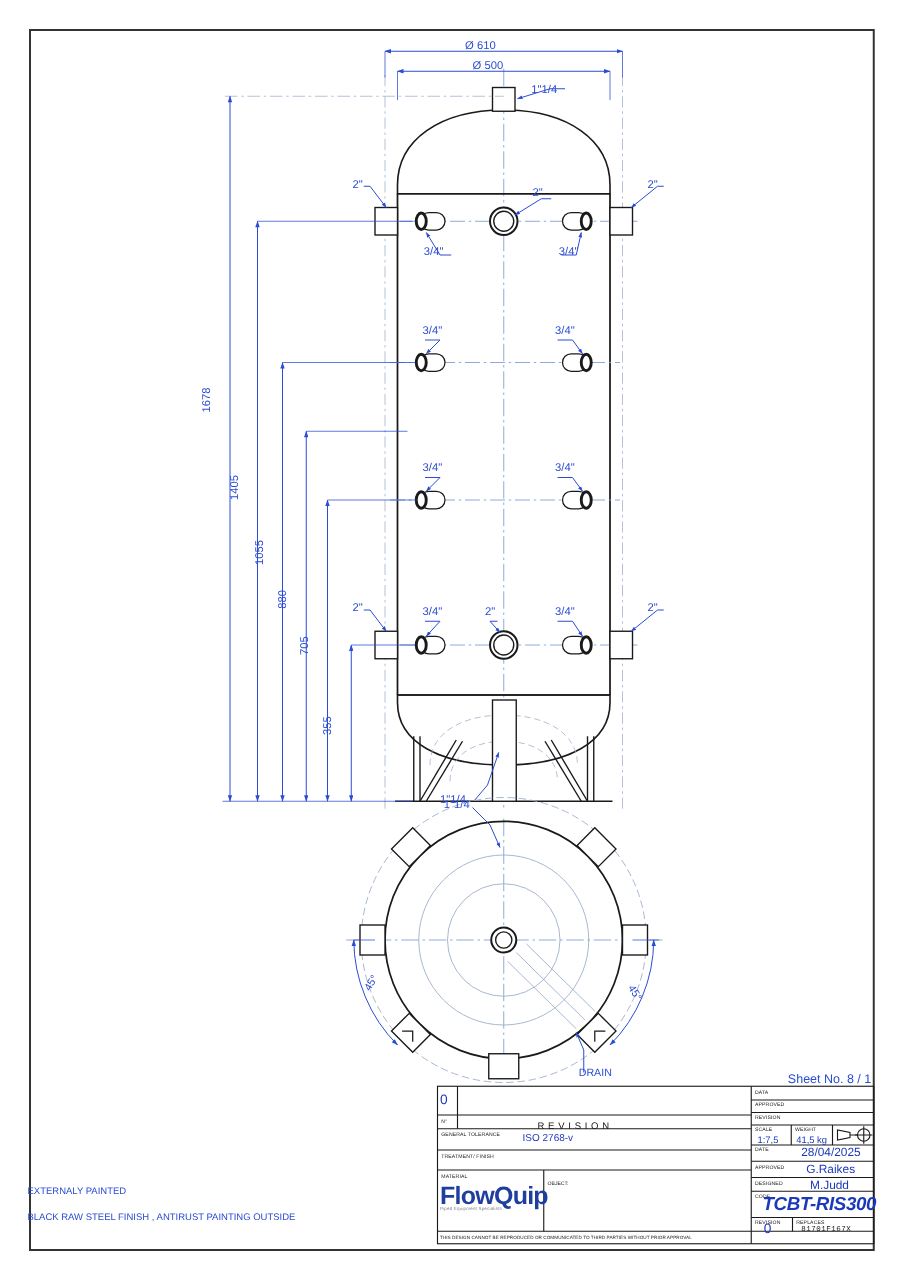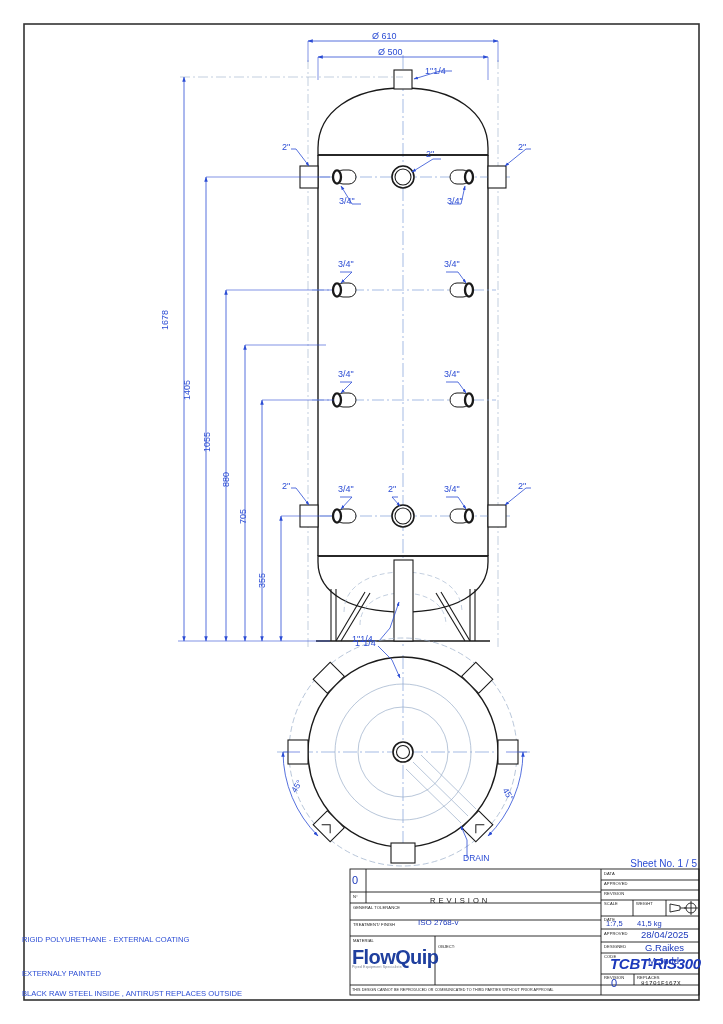--- a/index.html
+++ b/index.html
@@ -30,21 +30,20 @@
   .tb-lbl {
     font-size: 4.1px;
     color: #1a1a1a;
     letter-spacing: .1px;
     line-height: 1;
     font-family: "Liberation Sans", sans-serif;
   }
   .tb-val {
     color: #1c39bb;
     font-family: "Liberation Sans", sans-serif;
-    margin-top: 12px;
   }
   .notes {
     position: absolute;
     left: 22px;
     top: 925px;
     width: 320px;
     color: #2b4cd4;
     font-size: 7.6px;
     line-height: 10.2px;
     font-family: "Liberation Sans", sans-serif;
@@ -434,29 +433,28 @@
 
     <div class="tb" style="left:352px;top:634px;font-size:9px;color:#2b4cd4;">1"1/4</div>
 
     <div class="tb" style="left:355px;top:638px;font-size:9px;color:#2b4cd4;">1"1/4</div>
     <div class="tb" style="left:289px;top:789px;font-size:8.5px;color:#2b4cd4;transform:rotate(-58deg);transform-origin:left top;">45°</div>
     <div class="tb" style="left:509px;top:786px;font-size:8.5px;color:#2b4cd4;transform:rotate(58deg);transform-origin:left top;">45°</div>
     <div class="tb" style="left:463px;top:853px;font-size:8.5px;color:#2b4cd4;">DRAIN</div>
   </div>
 
   <div class="notes">
-    <div>RIGID POLYURETHANE - EXTERNAL COATING</div>
     <div class="gap"></div>
     <div>EXTERNALY PAINTED</div>
-    <div>BLACK RAW STEEL INSIDE , ANTIRUST REPLACES OUTSIDE</div>
+    <div>BLACK RAW STEEL FINISH , ANTIRUST PAINTING OUTSIDE</div>
     
     
   </div>
 
-  <div class="sheetno">Sheet No. 1 / 5</div>
+  <div class="sheetno">Sheet No. 8 / 1</div>
 
   <div class="rv0a">0</div>
   <div class="tb tb-lbl" style="left:353px;top:895px;">N°</div>
   <div class="revword">REVISION</div>
 
   <div class="tb tb-lbl" style="left:353px;top:906px;">GENERAL TOLERANCE</div>
   <div class="tb tb-val" style="left:418px;top:906px;font-size:8px;">ISO 2768-v</div>
 
   <div class="tb tb-lbl" style="left:353px;top:923px;">TREATMENT/ FINISH</div>
   <div class="tb tb-val" style="left:418px;top:923px;font-size:8px;"></div>

